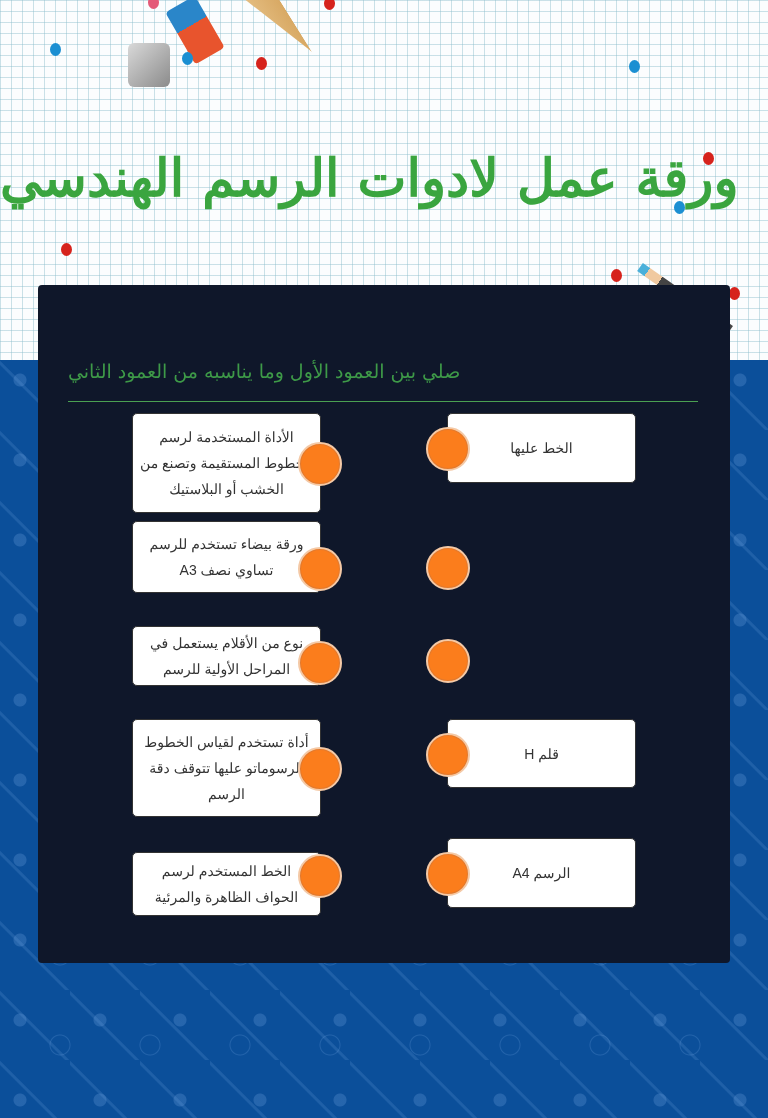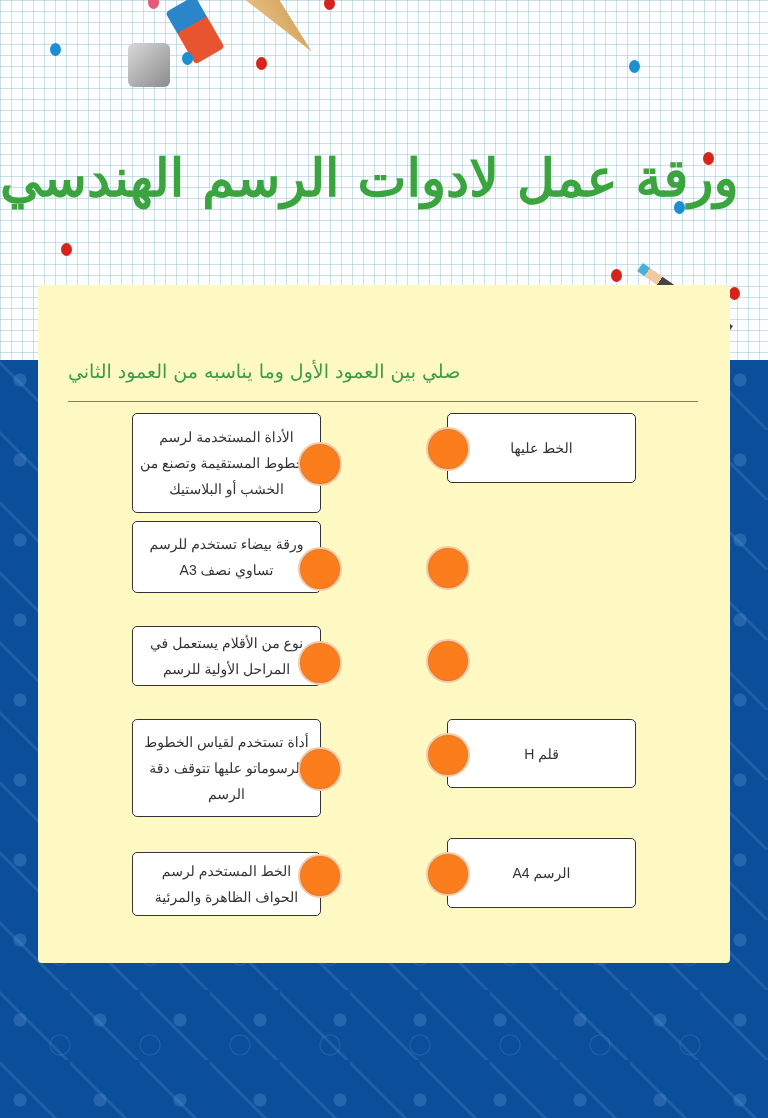--- a/index.html
+++ b/index.html
@@ -54,21 +54,21 @@
   }
 
   .title {
     position: absolute; left: 0; top: 135px; width: 768px; text-align: left;
     direction: rtl; color: #3aa53f; font-size: 52px; font-weight: bold;
     font-family: "DejaVu Serif", serif; letter-spacing: 1px; margin-top: 12px;
   }
 
   .card {
     position: absolute; left: 38px; top: 285px; width: 692px; height: 678px;
-    background: #fef9c3; border-radius: 4px;
+    background: #0f172a; border-radius: 4px;
   }
   .instruction {
     position: absolute; left: 30px; top: 75px; width: 630px;
     direction: rtl; text-align: left; color: #3e9a48;
     font-family: "DejaVu Serif", serif; font-size: 19px;
   }
   .divider {
     position: absolute; left: 30px; top: 116px; width: 630px; height: 1px;
     background: #4aa052;
   }

